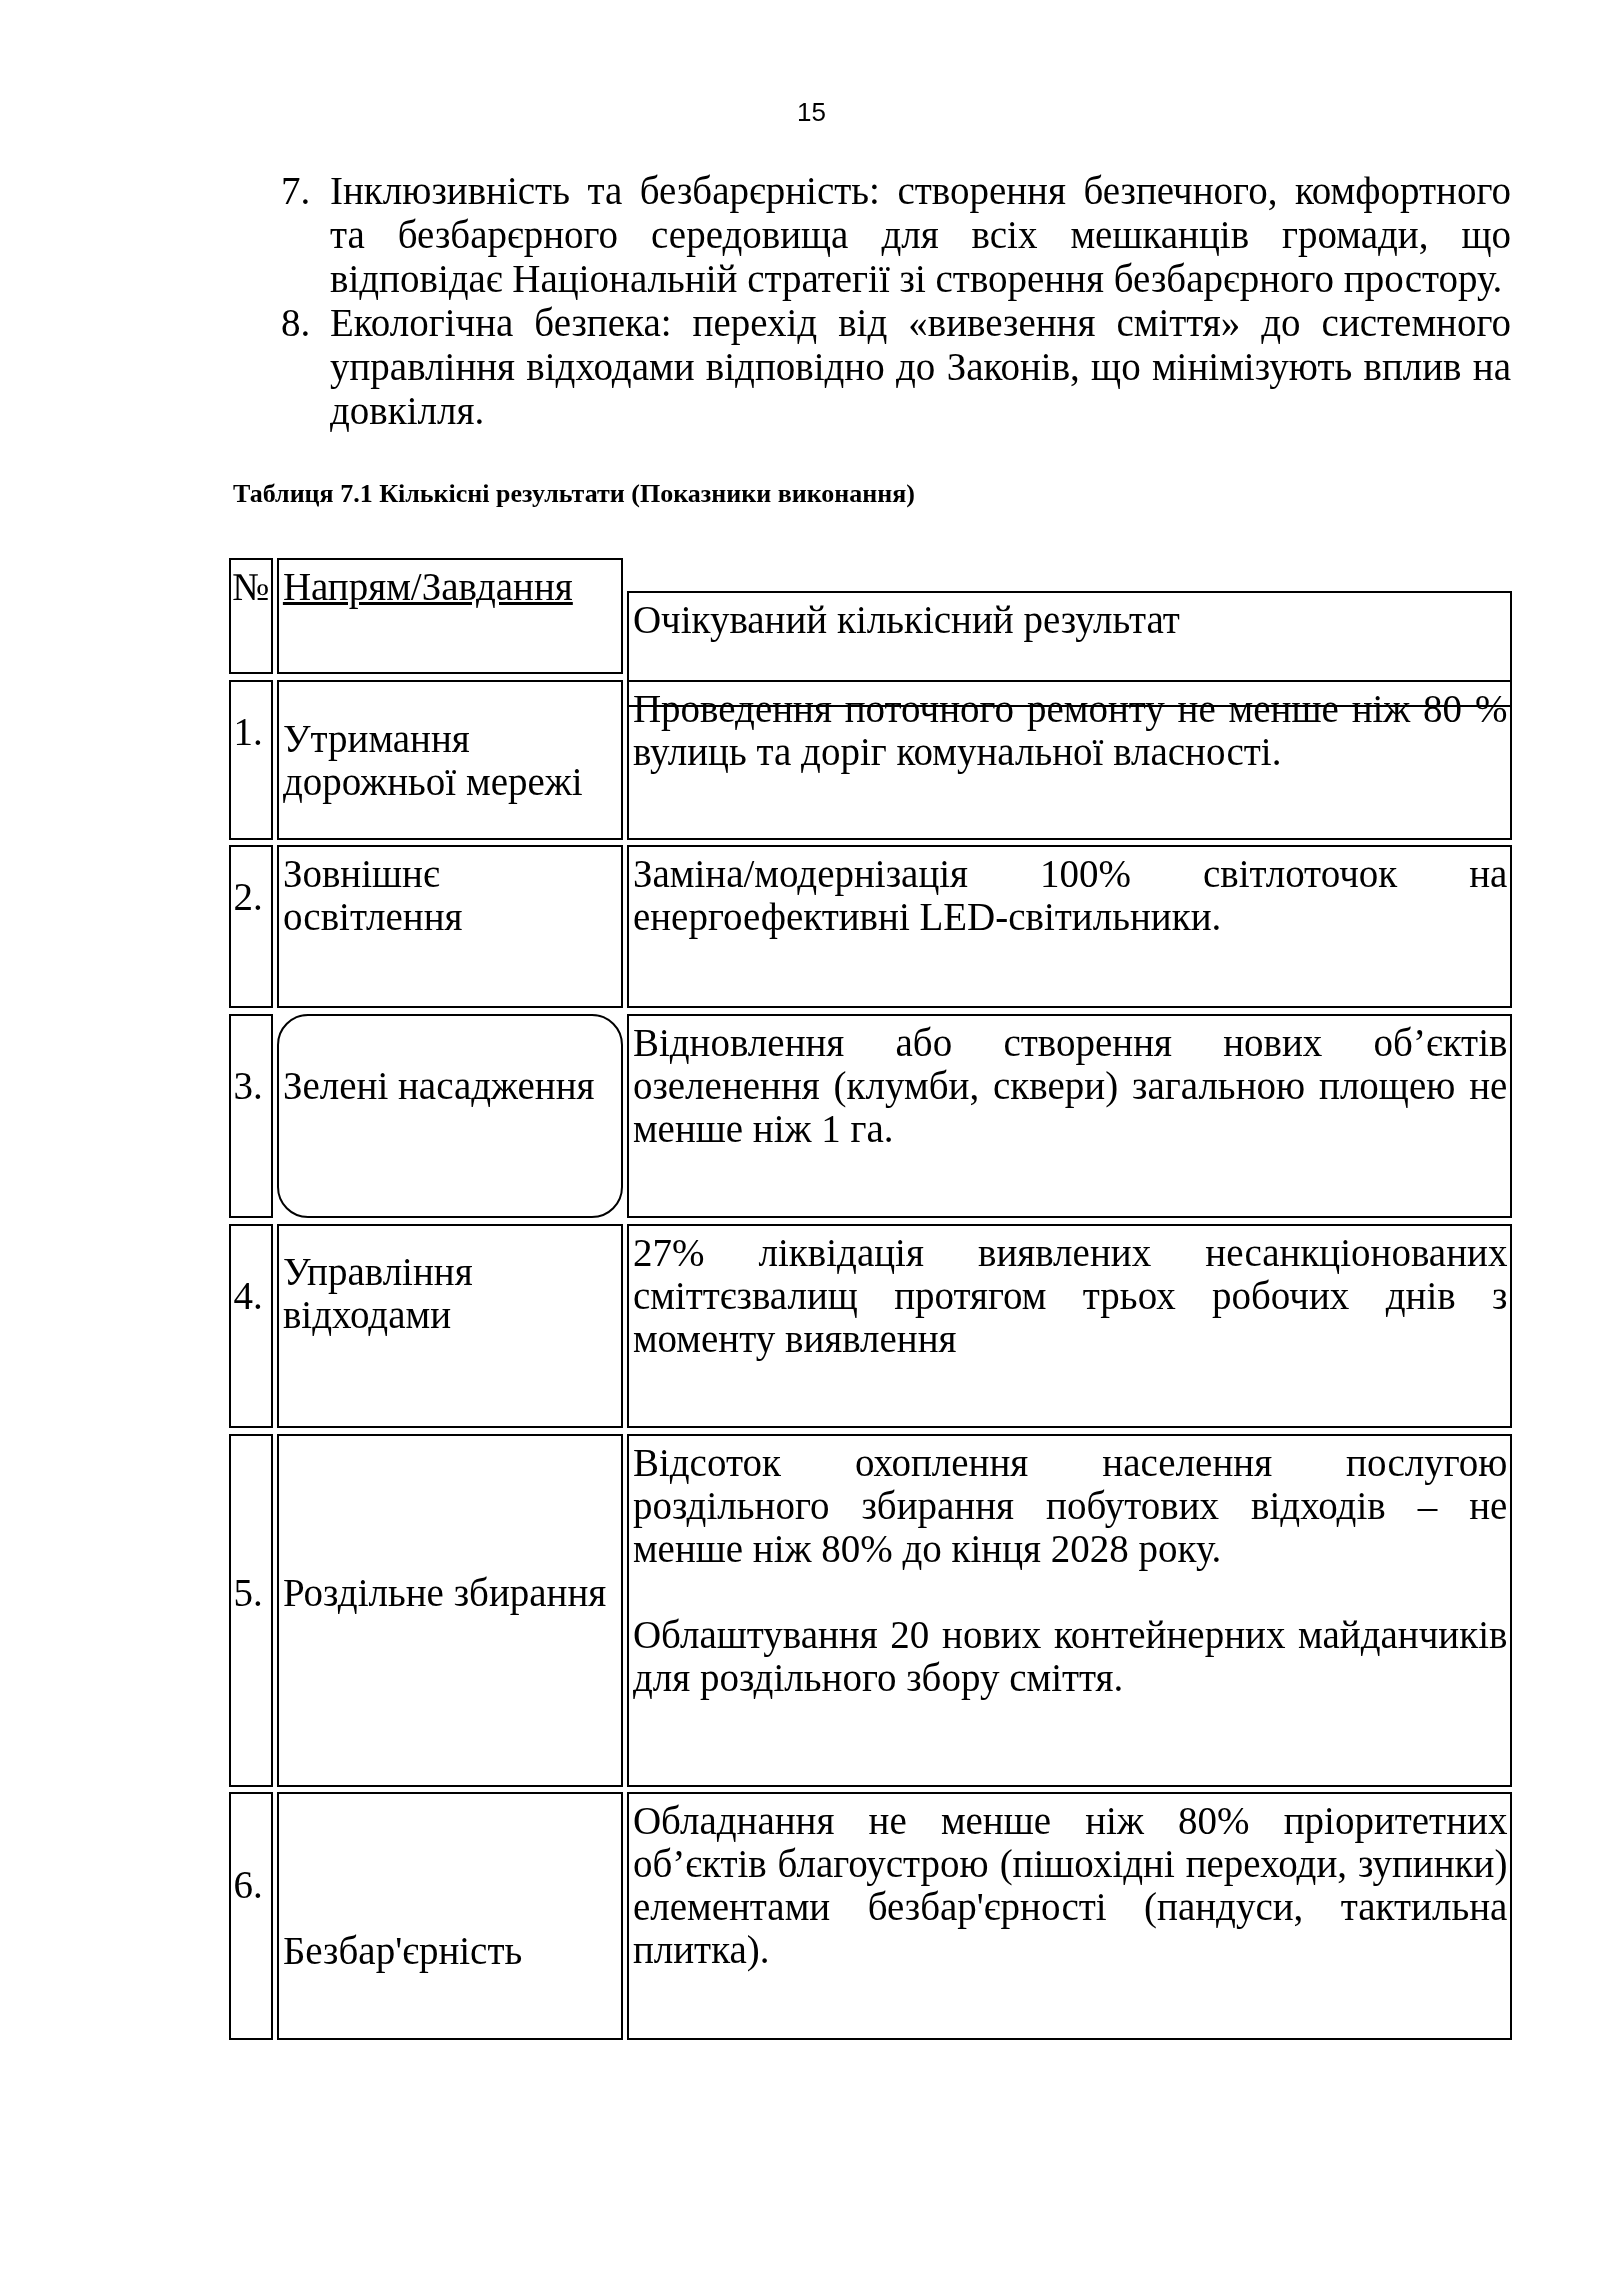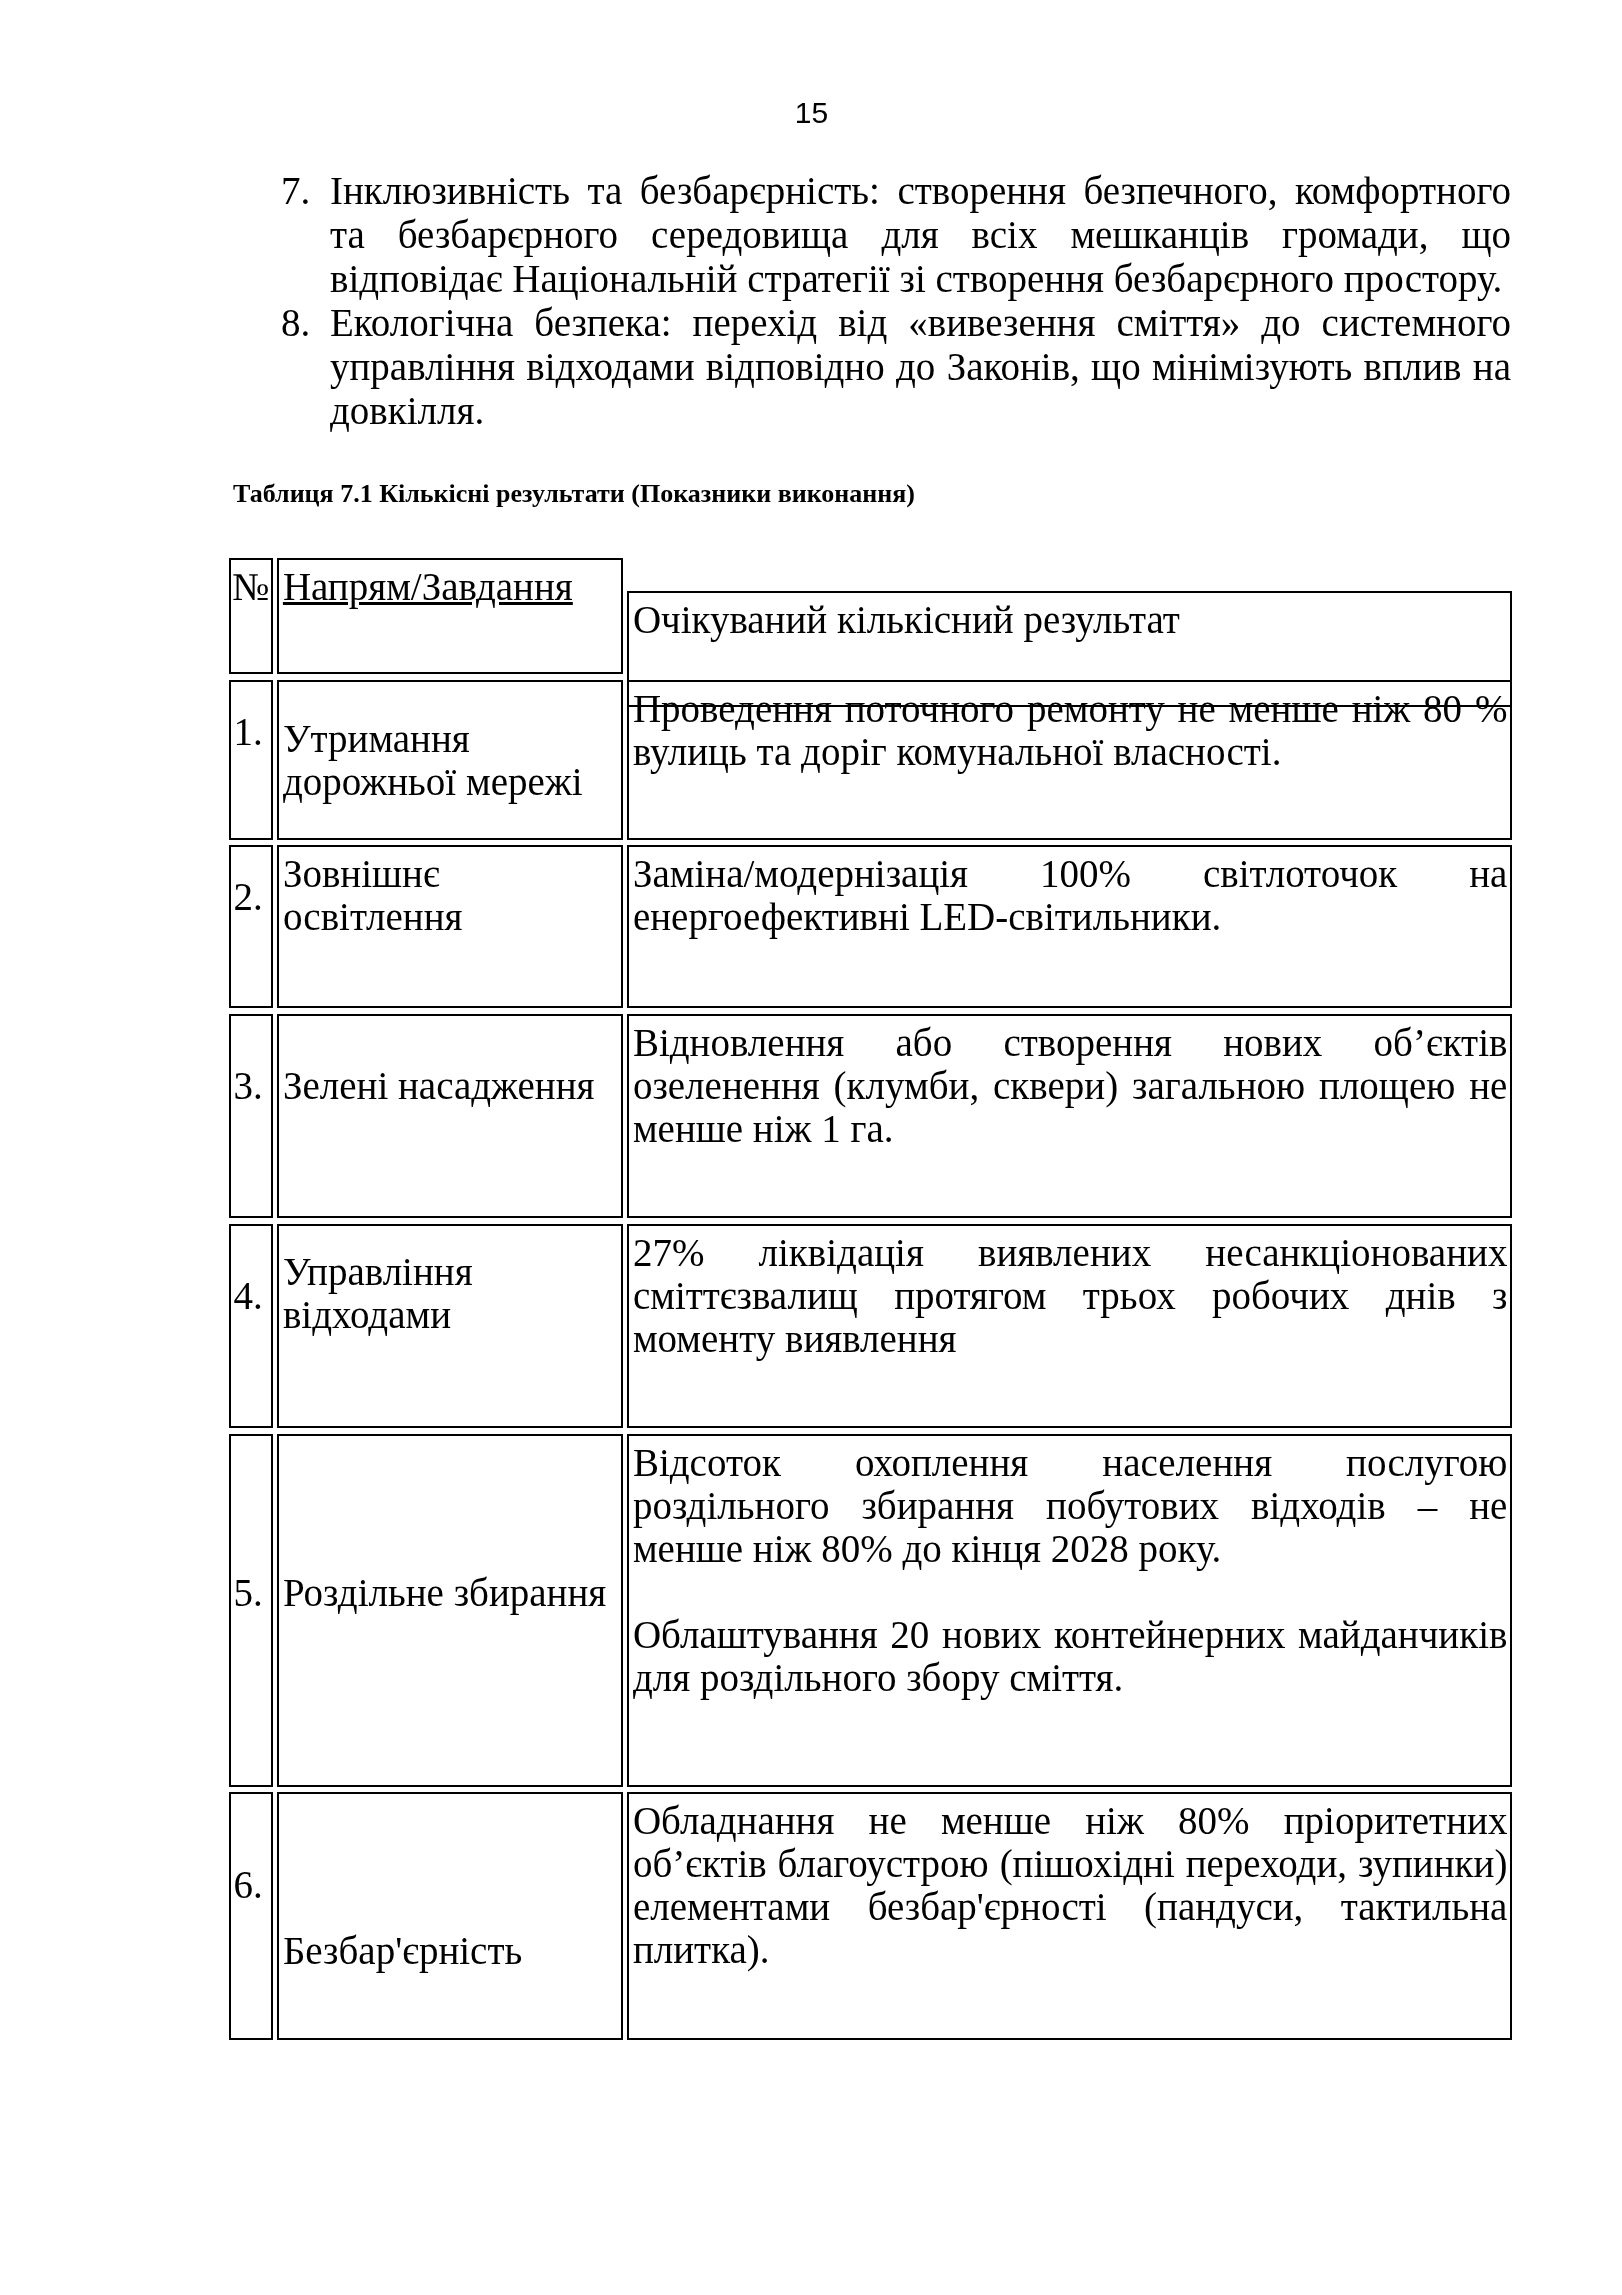--- a/index.html
+++ b/index.html
@@ -1,20 +1,20 @@
 <!DOCTYPE html>
 <html style="font-size:10.5px"><head>
 <meta charset="utf-8">
 <style>
   html, body { margin: 0; padding: 0; background: #ffffff; }
   body { width: 1623px; height: 2295px; position: relative; overflow: hidden; color: #000; }
   .serif { font-family: "Liberation Serif", "DejaVu Serif", serif; }
   .page-number {
     position: absolute; left: 0; width: 1623px; top: 97px; text-align: center;
-    font-family: "Liberation Sans", "DejaVu Sans", sans-serif; font-size: 30px; line-height: 31px;
+    font-family: "Liberation Sans", "DejaVu Sans", sans-serif; font-size: 26px; line-height: 31px;
   }
   .list { position: absolute; left: 281px; width: 1230px; top: 169px; margin: 0; padding: 0; list-style: none; }
   .list-item { position: relative; padding-left: 49px; font-size: 39px; line-height: 44px; text-align: justify; }
   .list-num { position: absolute; left: 0; top: 0; }
   .table-title {
     position: absolute; left: 233px; top: 471px; font-weight: bold; font-size: 26px; line-height: 46px; white-space: nowrap;
   }
   .cell {
     position: absolute; box-sizing: border-box; border: 2.6px solid #000;
     font-size: 39px; line-height: 43px; padding: 2.6px 2.6px 0 3.9px; overflow: hidden;
@@ -73,21 +73,21 @@
   <div class="cell task top" style="left:277px; top:845px; width:346px; height:163px; padding-top:5.2px;">
     <span>Зовнішнє освітлення</span>
   </div>
   <div class="cell result" style="left:627px; top:845px; width:885px; height:163px; padding-top:5.2px;">
     <p>Заміна/модернізація 100% світлоточок на енергоефективні LED-світильники.</p>
   </div>
 
   <div class="cell num" style="left:229px; top:1014px; width:44px; height:204px; align-items:flex-start; padding-top:48px;">
     <span>3.</span>
   </div>
-  <div class="cell task" style="left:277px; top:1014px; width:346px; height:204px; align-items:flex-start; padding-top:48px;">
+  <div class="cell task" style="left:277px; top:1014px; width:346px; height:204px; align-items:flex-start; padding-top:48px;border-radius:31px;">
     <span>Зелені насадження</span>
   </div>
   <div class="cell result" style="left:627px; top:1014px; width:885px; height:204px; padding-top:5.2px;">
     <p>Відновлення або створення нових об’єктів озеленення (клумби, сквери) загальною площею не менше ніж 1 га.</p>
   </div>
 
   <div class="cell num" style="left:229px; top:1224px; width:44px; height:204px; align-items:flex-start; padding-top:48px;">
     <span>4.</span>
   </div>
   <div class="cell task" style="left:277px; top:1224px; width:346px; height:204px; align-items:flex-start; padding-top:24px;">

